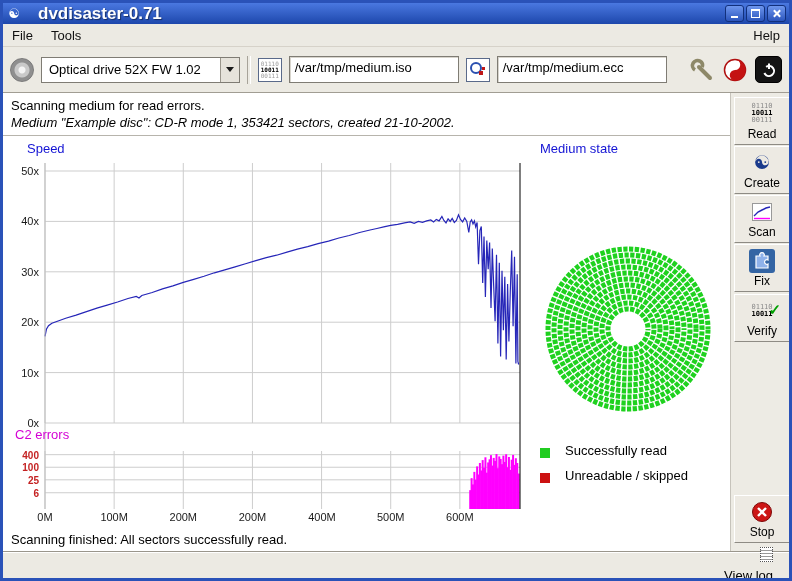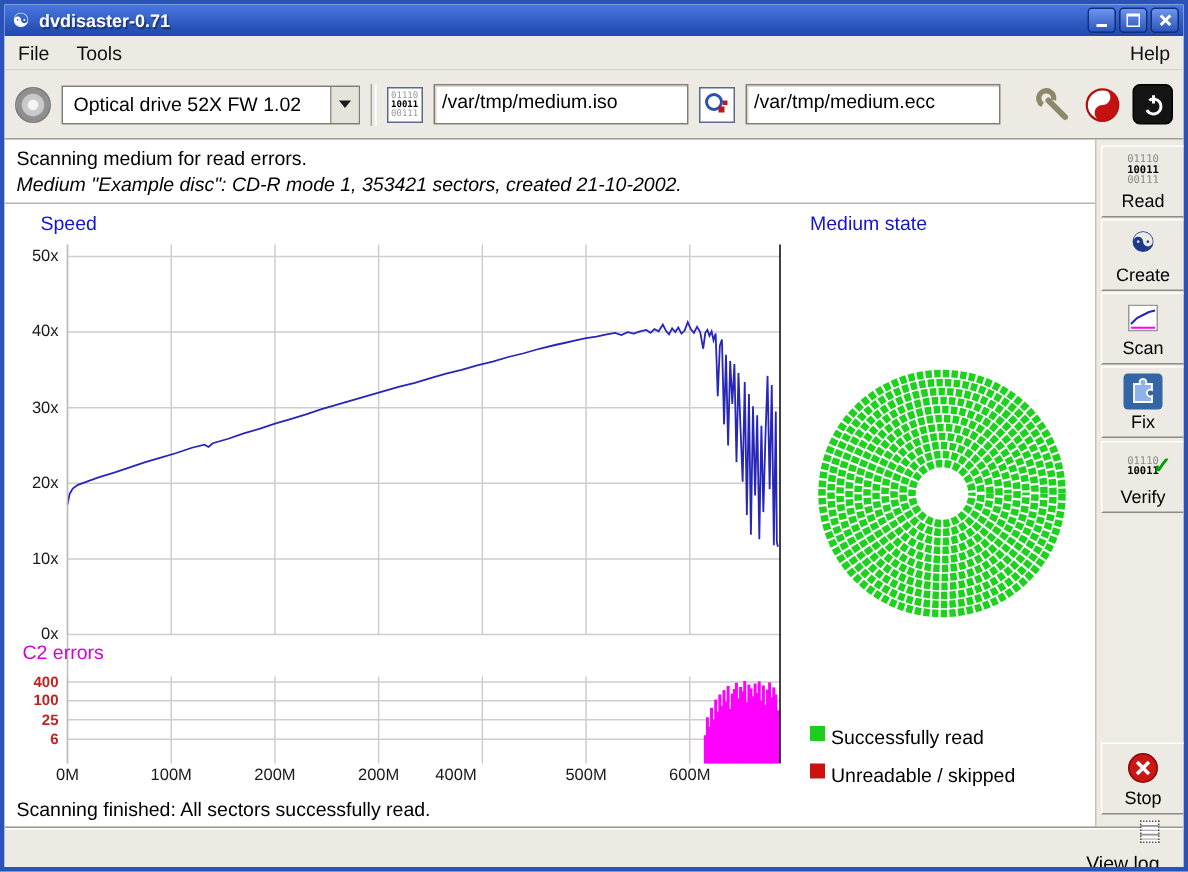--- a/index.html
+++ b/index.html
@@ -4,21 +4,21 @@
 <style>
   html,body{margin:0;padding:0;background:#6b6b6b;font-family:"Liberation Sans",sans-serif;}
   .window{width:792px;height:581px;position:relative;background:#ffffff;border:3px solid #2a52b8;
           box-sizing:border-box;overflow:hidden;}
   
   .titlebar{position:absolute;left:0;top:0;right:0;height:21px;
     background:linear-gradient(to bottom,#4a78e0,#1d47ac);display:flex;align-items:center;
     padding:0 3px;color:#fff;z-index:10;}
   .title-icon{width:16px;height:16px;display:flex;align-items:center;justify-content:center;
     font-size:13px;color:#fff;}
-  .title-text{font-weight:bold;font-size:12px;margin-left:4px;flex:1;
+  .title-text{font-weight:bold;font-size:17px;margin-left:16px;flex:1;
     text-shadow:1px 1px 1px rgba(0,0,0,.45);}
   .win-btn{width:17px;height:15px;margin-left:2px;border:1px solid #12307c;border-radius:3px;
     background:linear-gradient(#6e96ee,#2b55bc);display:flex;align-items:center;justify-content:center;}
   .g-min{width:7px;height:2px;background:#fff;margin-top:7px;}
   .g-max{width:7px;height:6px;border:1px solid #fff;border-top-width:2px;}
   .g-close{position:relative;width:9px;height:9px;}
   .g-close::before,.g-close::after{content:"";position:absolute;left:4px;top:0;width:2px;height:9px;background:#fff;}
   .g-close::before{transform:rotate(45deg);} .g-close::after{transform:rotate(-45deg);}
   
   .menubar{position:absolute;left:0;top:21px;right:0;height:22px;background:#eceae3;
@@ -56,21 +56,21 @@
   .content{position:absolute;left:0;top:133px;width:727px;bottom:26px;background:#fff;}
   #charts{position:absolute;left:0;top:0;z-index:1;}
   .chart-label{position:absolute;font-size:13px;z-index:3;white-space:nowrap;}
   .lbl-blue{color:#1414d4;}
   .lbl-magenta{color:#d400d4;}
   .tick{position:absolute;font-size:11px;color:#1a1a1a;z-index:3;}
   .ytick{width:34px;text-align:right;}
   .xtick{width:44px;text-align:center;}
   .c2tick{width:34px;text-align:right;font-size:10px;font-weight:bold;}
   #disc{position:absolute;z-index:2;}
-  .legend-row{position:absolute;display:flex;align-items:flex-start;gap:4px;z-index:3;margin-top:41px;}
+  .legend-row{position:absolute;display:flex;align-items:flex-end;gap:15px;z-index:3;}
   .legend-swatch{width:10px;height:10px;display:inline-block;}
   .legend-label{font-size:13px;color:#000;}
   .footer-status{position:absolute;left:8px;top:529px;font-size:13px;color:#000;z-index:5;}
   
   .sidebar{position:absolute;left:727px;top:90px;right:0;bottom:26px;background:#edebe4;
     border-left:1px solid #c6c3bb;z-index:6;}
   .side-btn{position:absolute;left:3px;width:54px;height:46px;background:#edeae3;
     border:1px solid;border-color:#ffffff #8e8b84 #8e8b84 #ffffff;display:flex;flex-direction:column;
     align-items:center;justify-content:center;gap:1px;font-size:12px;color:#000;cursor:default;}
   .icon-box{width:26px;height:24px;display:flex;flex-direction:column;align-items:center;justify-content:center;}
@@ -234,21 +234,21 @@
       <span class="tick ytick" style="left: 2px; top: 162px;">50x</span>
       <span class="tick ytick" style="left: 2px; top: 212.4px;">40x</span>
       <span class="tick ytick" style="left: 2px; top: 262.8px;">30x</span>
       <span class="tick ytick" style="left: 2px; top: 313.2px;">20x</span>
       <span class="tick ytick" style="left: 2px; top: 363.6px;">10x</span>
       <span class="tick ytick" style="left: 2px; top: 414px;">0x</span>
       <span class="tick xtick" style="left: 20px; top: 508px;">0M</span>
       <span class="tick xtick" style="left: 89.1412px; top: 508px;">100M</span>
       <span class="tick xtick" style="left: 158.282px; top: 508px;">200M</span>
       <span class="tick xtick" style="left: 227.424px; top: 508px;">200M</span>
-      <span class="tick xtick" style="left: 279px; top: 508px;">400M</span>
+      <span class="tick xtick" style="left: 297px; top: 508px;">400M</span>
       <span class="tick xtick" style="left: 365.706px; top: 508px;">500M</span>
       <span class="tick xtick" style="left: 434.847px; top: 508px;">600M</span>
       <span class="tick c2tick" style="left: 2px; top: 446.676px; color: rgb(196, 34, 34);">400</span>
       <span class="tick c2tick" style="left: 2px; top: 459.246px; color: rgb(196, 34, 34);">100</span>
       <span class="tick c2tick" style="left: 2px; top: 471.815px; color: rgb(196, 34, 34);">25</span>
       <span class="tick c2tick" style="left: 2px; top: 484.754px; color: rgb(196, 34, 34);">6</span>
     </div>
 
   <span class="chart-label lbl-blue" style="left:24px;top:138px;">Speed</span>
   <span class="chart-label lbl-blue" style="left:537px;top:138px;">Medium state</span>

